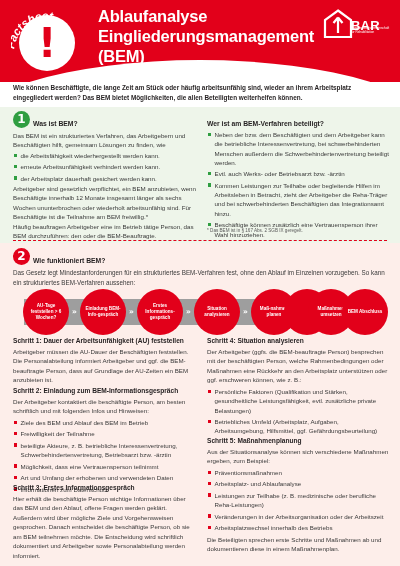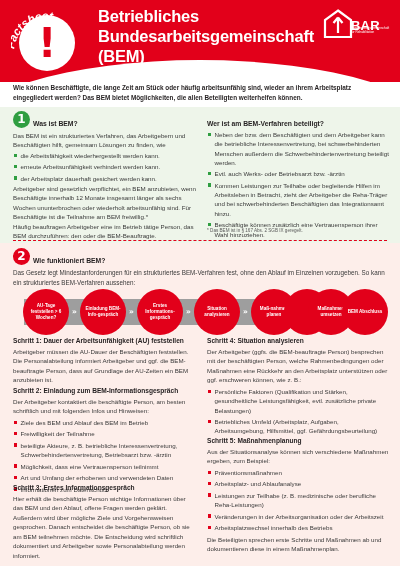--- a/index.html
+++ b/index.html
@@ -290,21 +290,21 @@
           </defs>
           <text>
             <textPath href="#arcpath" startOffset="2%">Factsheet</textPath>
           </text>
         </svg>
         <div class="badge-circle">
           <span class="badge-excl">!</span>
         </div>
       </div>
 
-      <div class="header-title">Betriebliches Bundesarbeitsgemeinschaft (BEM)</div>
+      <div class="header-title">Ablaufanalyse Eingliederungsmanagement (BEM)</div>
 
       <div class="bar-logo">
         <svg width="30" height="30" viewBox="0 0 30 30">
           <path d="M15 1.5 L28 11 L28 28 L2 28 L2 11 Z" fill="none" stroke="#ffffff" stroke-width="2.2"></path>
           <path d="M15 24 L15 10 M15 8.5 L10.5 14 M15 8.5 L19.5 14" fill="none" stroke="#ffffff" stroke-width="2.2"></path>
         </svg>
         <div class="bar-logo-text">BAR</div>
         <div class="bar-logo-sub">Bundesarbeitsgemeinschaft für Rehabilitation</div>
       </div>
 

